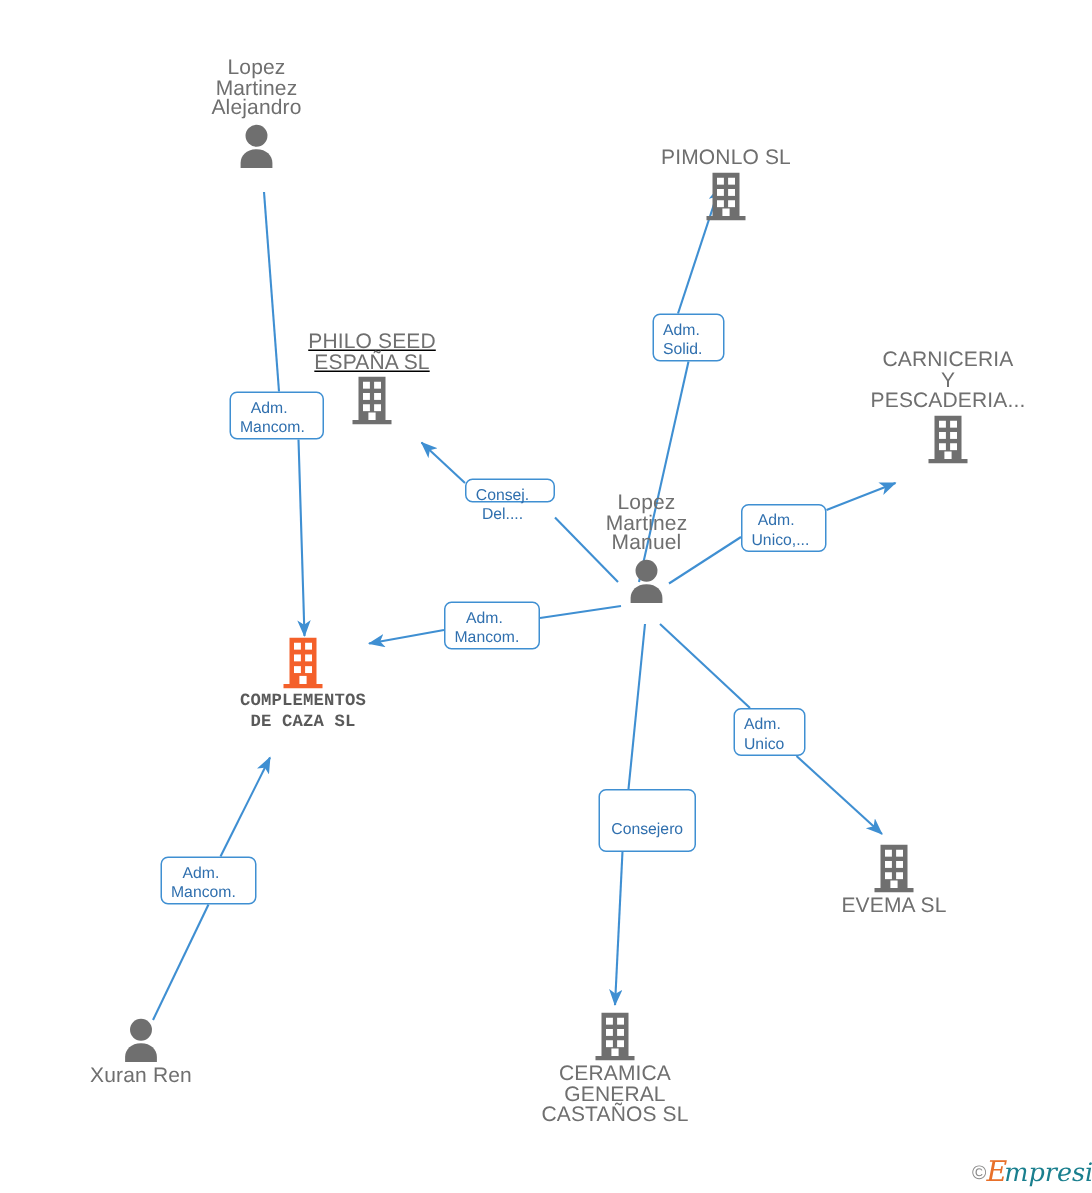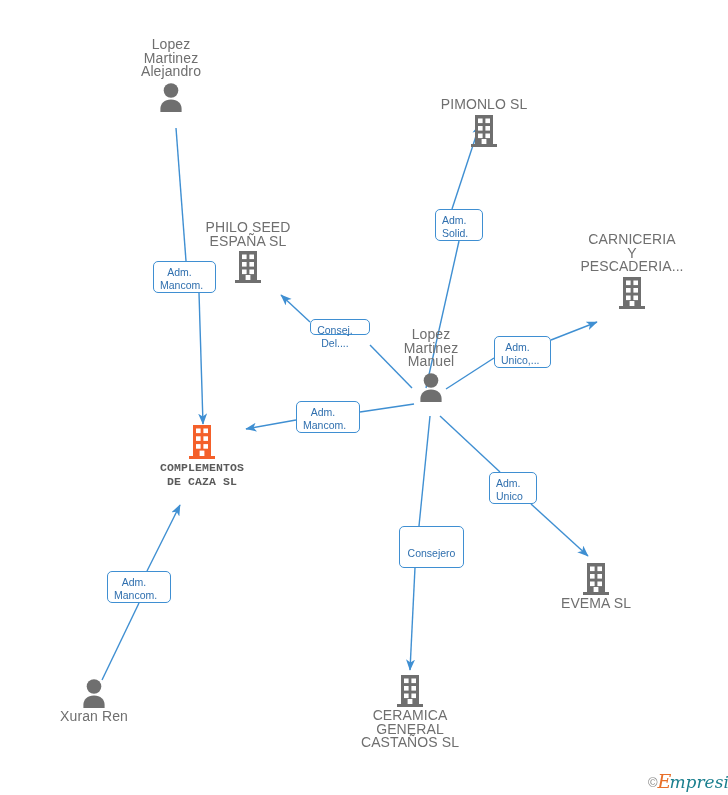--- a/index.html
+++ b/index.html
@@ -153,21 +153,21 @@
         <rect x="16.4" y="3.5" width="4.6" height="4.6" fill="#ffffff"></rect>
         <rect x="9" y="11" width="4.6" height="4.6" fill="#ffffff"></rect>
         <rect x="16.4" y="11" width="4.6" height="4.6" fill="#ffffff"></rect>
         <rect x="9" y="18.5" width="4.6" height="4.6" fill="#ffffff"></rect>
         <rect x="16.4" y="18.5" width="4.6" height="4.6" fill="#ffffff"></rect>
         <rect x="12.6" y="24" width="4.8" height="5" fill="#ffffff"></rect>
       </svg>
     </span>
   </div>
 
-  <div class="node label-above" style="left:248px; top:221px;">
+  <div class="node label-above" style="left:248px; top:221px;text-decoration:underline;">
     <span class="label">PHILO SEED
 ESPAÑA SL</span>
     <span class="glyph">
       <svg width="30" height="32" viewBox="0 0 30 32">
         <rect x="6" y="0" width="18" height="29" fill="#6f6f6f"></rect>
         <rect x="2" y="29" width="26" height="3" fill="#6f6f6f"></rect>
         <rect x="9" y="3.5" width="4.6" height="4.6" fill="#ffffff"></rect>
         <rect x="16.4" y="3.5" width="4.6" height="4.6" fill="#ffffff"></rect>
         <rect x="9" y="11" width="4.6" height="4.6" fill="#ffffff"></rect>
         <rect x="16.4" y="11" width="4.6" height="4.6" fill="#ffffff"></rect>

